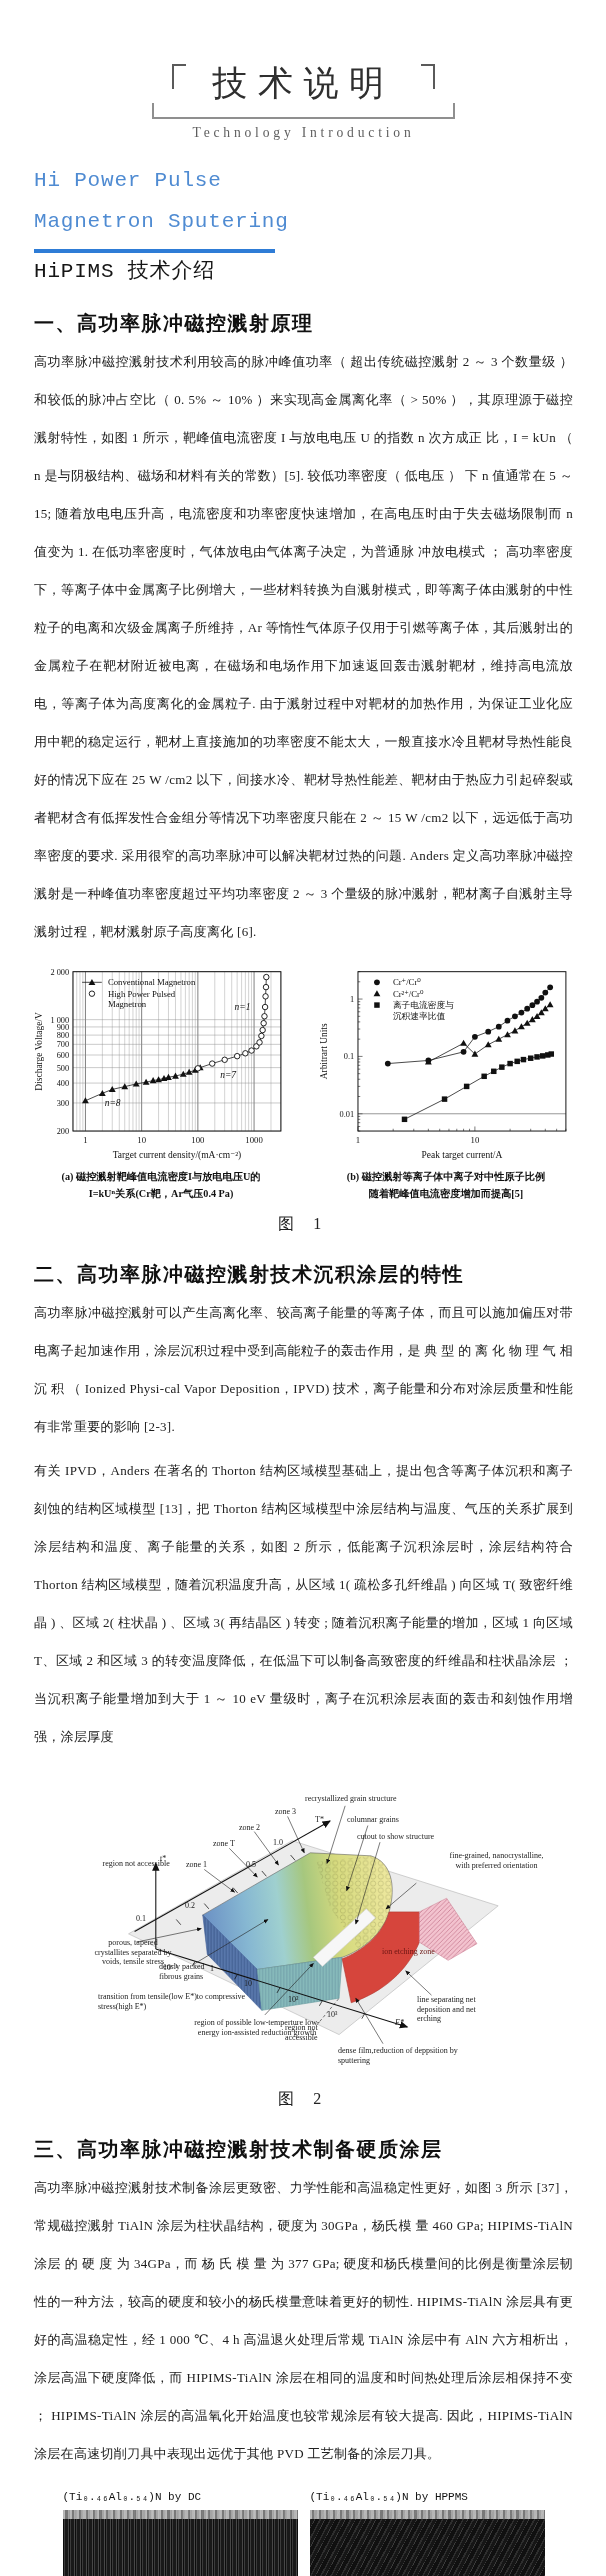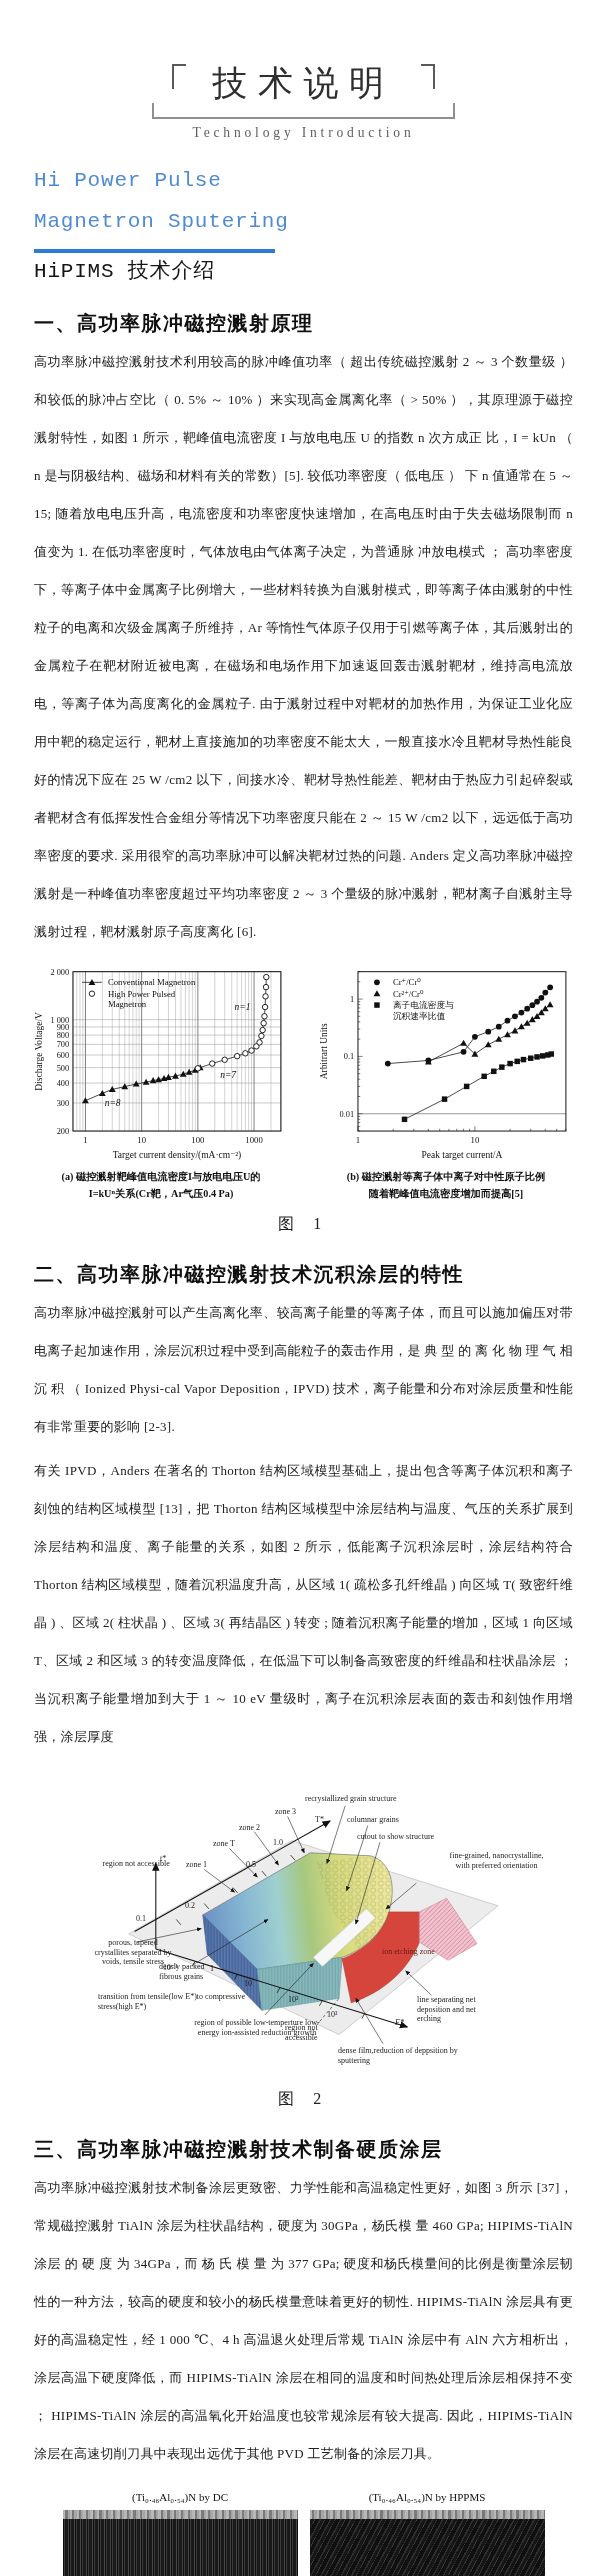--- a/index.html
+++ b/index.html
@@ -33,21 +33,21 @@
   .fig-sub{font-size:10.2px;font-weight:bold;line-height:1.55;margin-top:1.5px;color:#111;}
   .fig-label{text-align:center;font-size:16px;letter-spacing:7.6px;margin:12px 0 7.6px;color:#222;}
   
   .fig2-wrap{position:relative;width:429px;height:306px;margin:15px auto 0;}
   .fig2-wrap svg{position:absolute;left:0;top:0;}
   .f2l{position:absolute;font-size:8px;line-height:1.2;color:#1c1c1c;}
   
   .fig3{margin:18px 30px 0;}
   .fig3-grid{display:flex;gap:12px;justify-content:center;}
   .fig3-col{width:235px;}
-  .fig3-header{text-align:center;font-size:11px;margin-bottom:7px;color:#111;}
+  .fig3-header{font-size:11px;margin-bottom:7px;color:#111;font-family:Liberation Mono, monospace;}
   .sem{position:relative;height:176px;overflow:hidden;}
   .sem-rim{position:absolute;top:0;left:0;right:0;height:9px;opacity:.85;
     background:repeating-linear-gradient(90deg,#d2d2d2 0 2.3px,#8a8a8a 2.3px 4.5px,#bdbdbd 4.5px 6.8px);}
   .sem-top{position:absolute;top:0;left:0;right:0;}
   .sem-dc .sem-top{height:46%;
     background:repeating-linear-gradient(90deg,#0d0d0d 0 1.5px,#3b3b3b 1.5px 2.3px,#191919 2.3px 5.3px,#474747 5.3px 6px);}
   .sem-hp .sem-top{height:50%;
     background:repeating-linear-gradient(118deg,#101010 0 3.8px,#2e2e2e 3.8px 5.3px,#161616 5.3px 8.3px,#3a3a3a 8.3px 9px);}
   .sem-bottom{position:absolute;left:0;right:0;bottom:20px;}
   .sem-dc .sem-bottom{top:46%;

